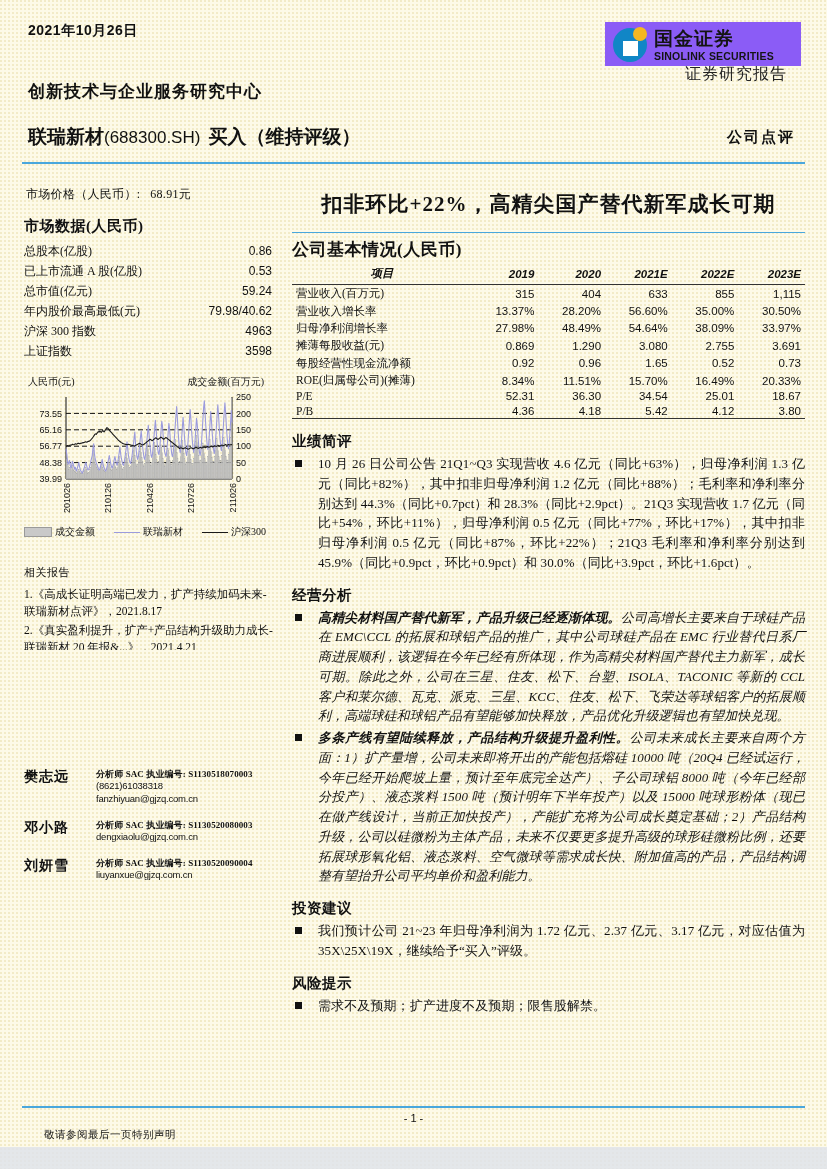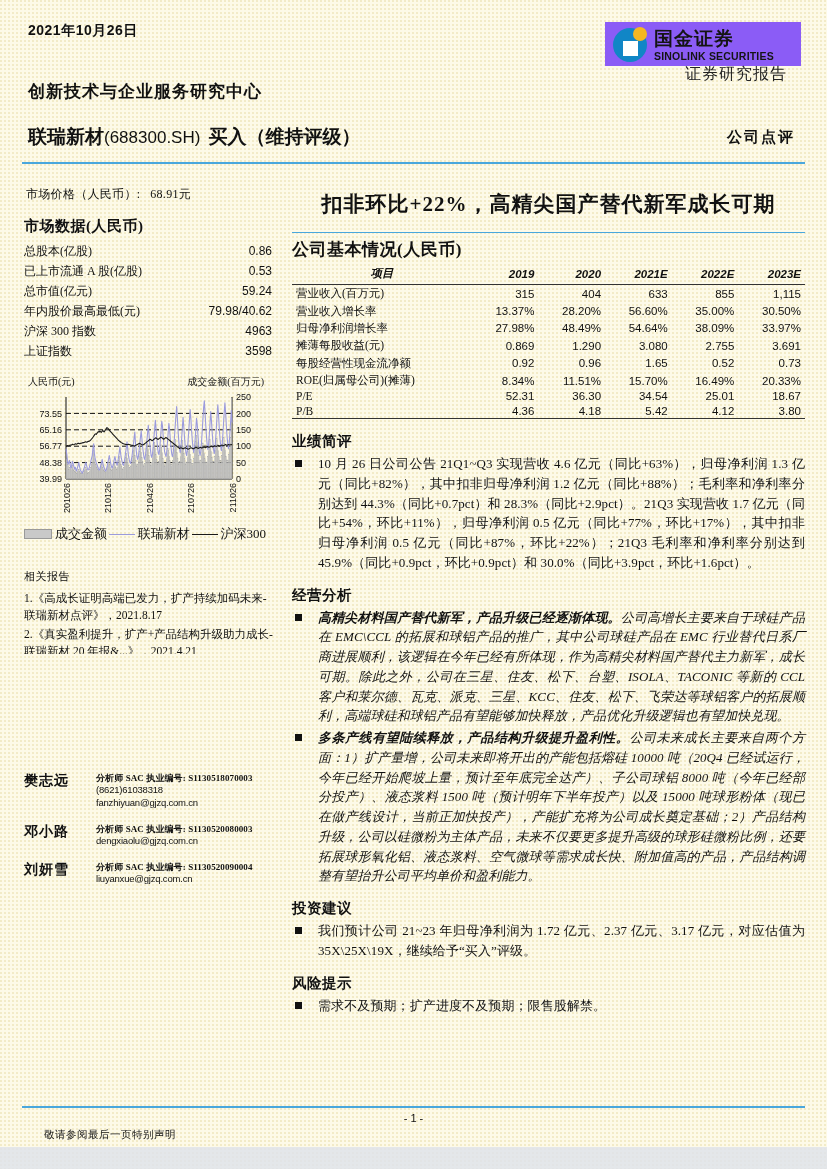--- a/index.html
+++ b/index.html
@@ -211,21 +211,21 @@
     display: flex;
     justify-content: space-between;
     font-size: 10px;
     padding: 0 4px 2px 6px;
   }
   .chart-svg { display: block; }
   .chart-legend {
     display: flex;
     align-items: center;
     justify-content: space-between;
-    font-size: 13px;
+    font-size: 10px;
     margin-top: 4px;
     padding: 0 2px;
   }
   .lg-item { display: flex; align-items: center; gap: 3px; white-space: nowrap; }
   .lg-swatch-bar { width: 26px; height: 8px; background: #c9c9c9; border: 1px solid #9a9a9a; }
   .lg-swatch-line1 { width: 26px; height: 0; border-top: 1.6px solid #9b9bdd; }
   .lg-swatch-line2 { width: 26px; height: 0; border-top: 1.6px solid #1a1a1a; }
 
   
   .rel-h {

